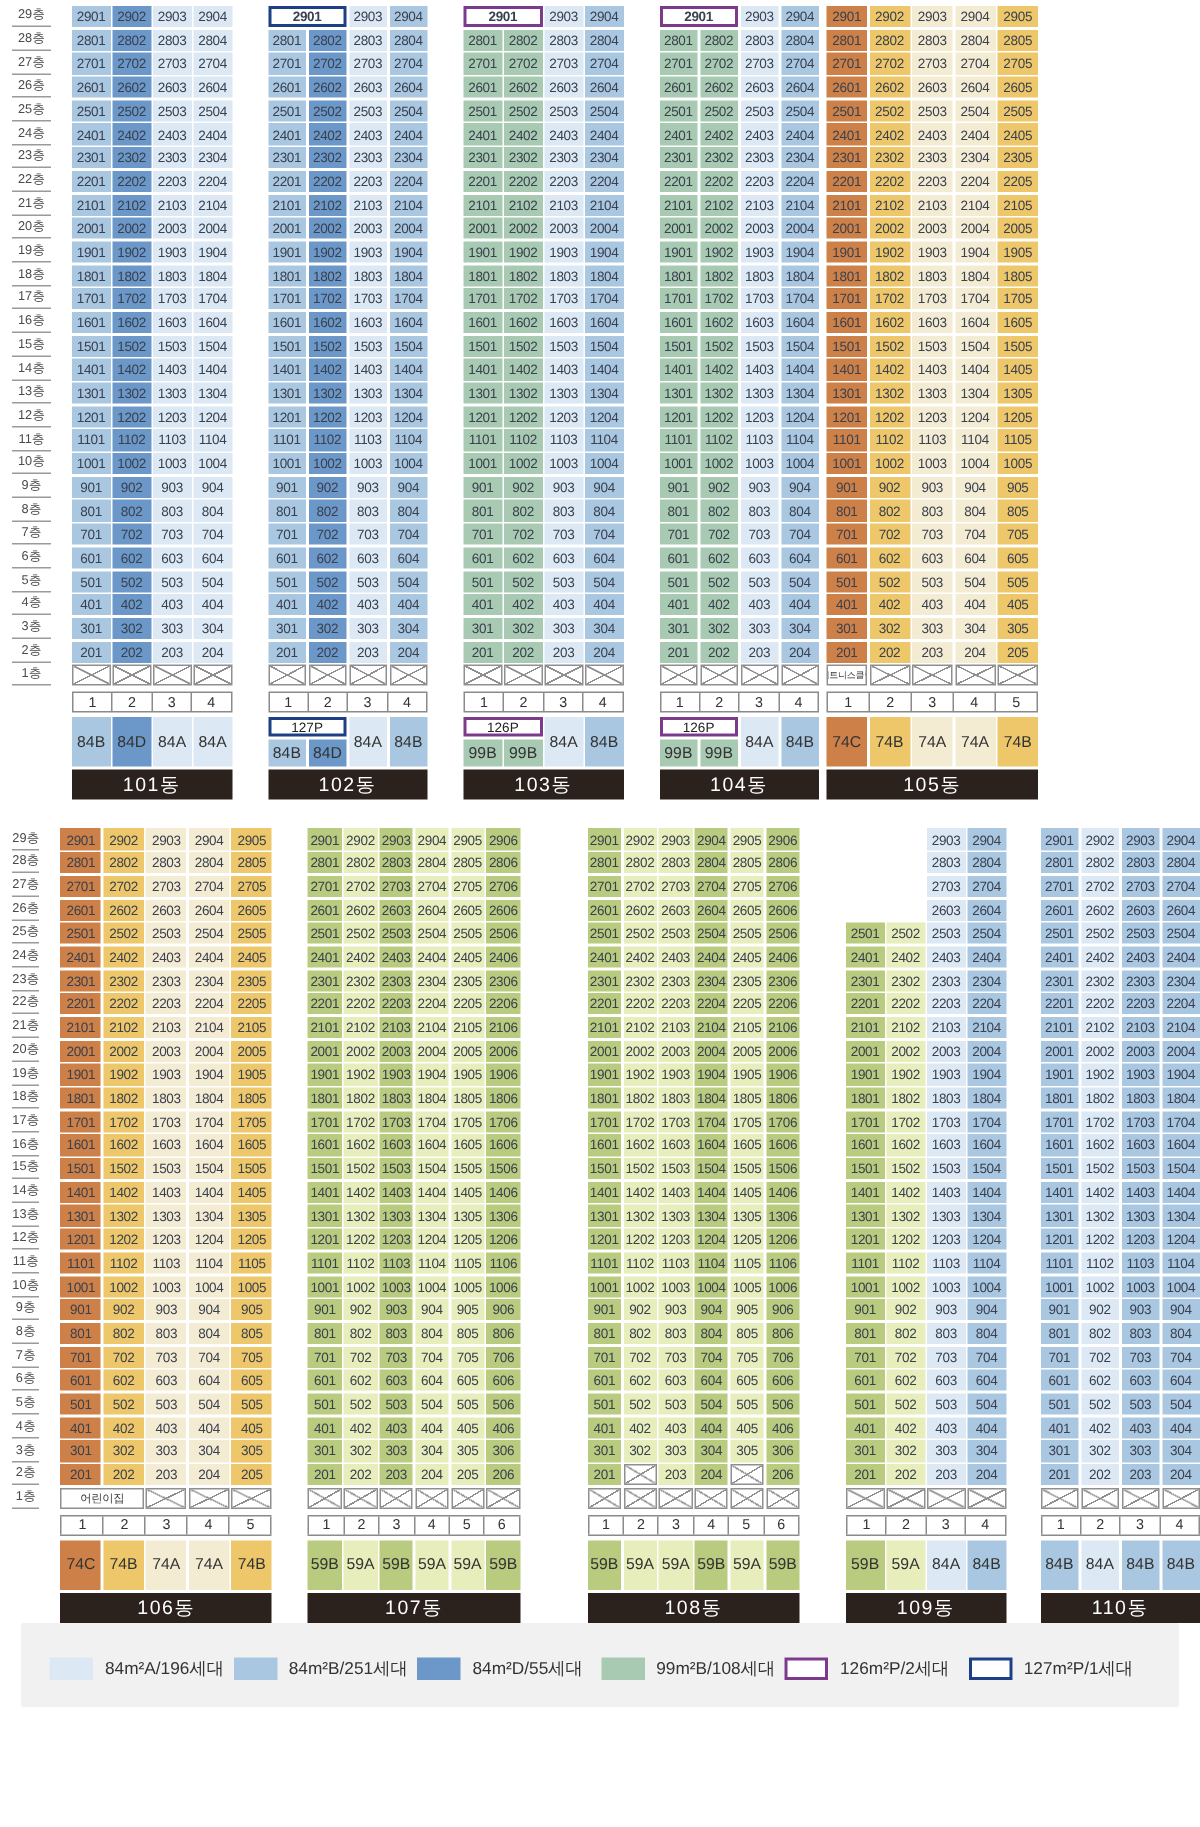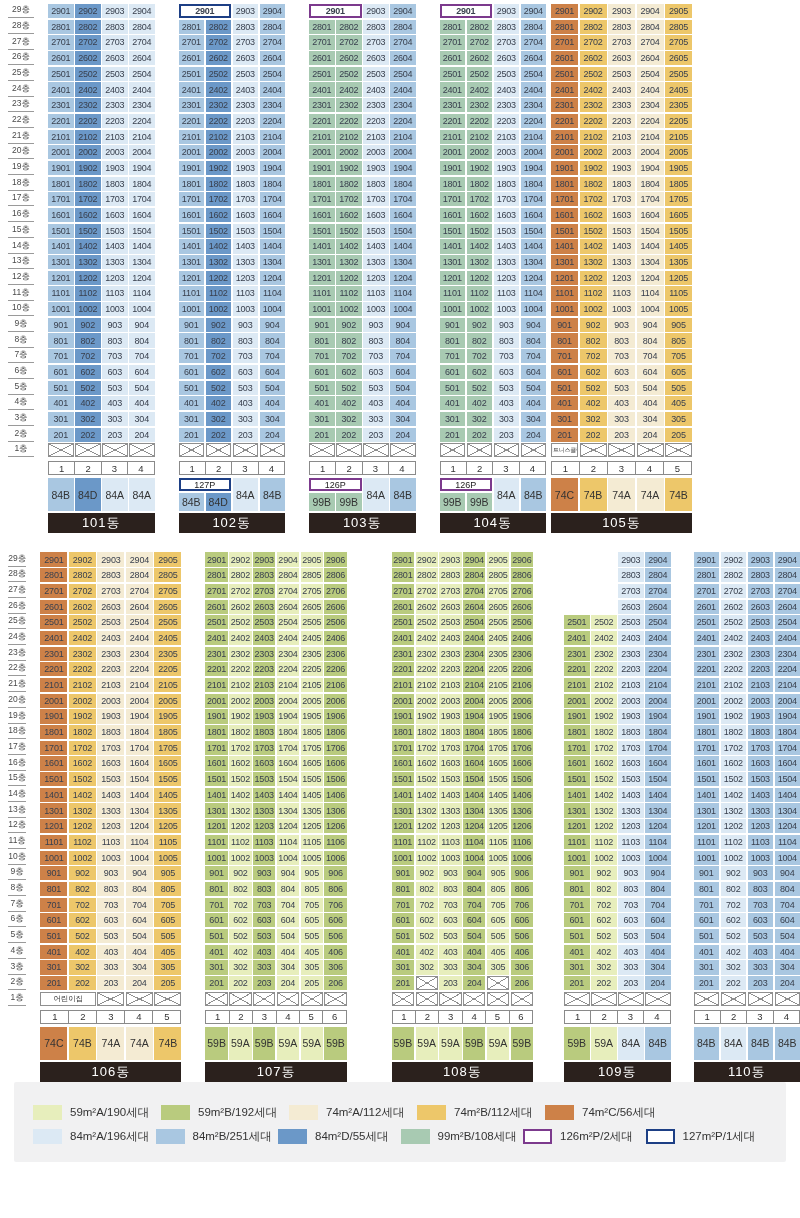--- a/index.html
+++ b/index.html
@@ -1636,42 +1636,20 @@
         </div>
         <div class="bar" style="background: rgb(43, 33, 29);">110동</div>
       </div>
     </div>
 
 
   <div class="panel">
     <div id="litems">
         <div class="lrow">
           <div class="litem">
-            <div class="lsw" style="background: rgb(231, 238, 188);"></div>
-            <div class="llabel">59m²A/190세대</div>
-          </div>
-          <div class="litem">
-            <div class="lsw" style="background: rgb(185, 203, 126);"></div>
-            <div class="llabel">59m²B/192세대</div>
-          </div>
-          <div class="litem">
-            <div class="lsw" style="background: rgb(244, 235, 211);"></div>
-            <div class="llabel">74m²A/112세대</div>
-          </div>
-          <div class="litem">
-            <div class="lsw" style="background: rgb(237, 199, 106);"></div>
-            <div class="llabel">74m²B/112세대</div>
-          </div>
-          <div class="litem">
-            <div class="lsw" style="background: rgb(205, 129, 72);"></div>
-            <div class="llabel">74m²C/56세대</div>
-          </div>
-        </div>
-        <div class="lrow">
-          <div class="litem">
             <div class="lsw" style="background: rgb(220, 233, 244);"></div>
             <div class="llabel">84m²A/196세대</div>
           </div>
           <div class="litem">
             <div class="lsw" style="background: rgb(169, 199, 225);"></div>
             <div class="llabel">84m²B/251세대</div>
           </div>
           <div class="litem">
             <div class="lsw" style="background: rgb(107, 152, 200);"></div>
             <div class="llabel">84m²D/55세대</div>

